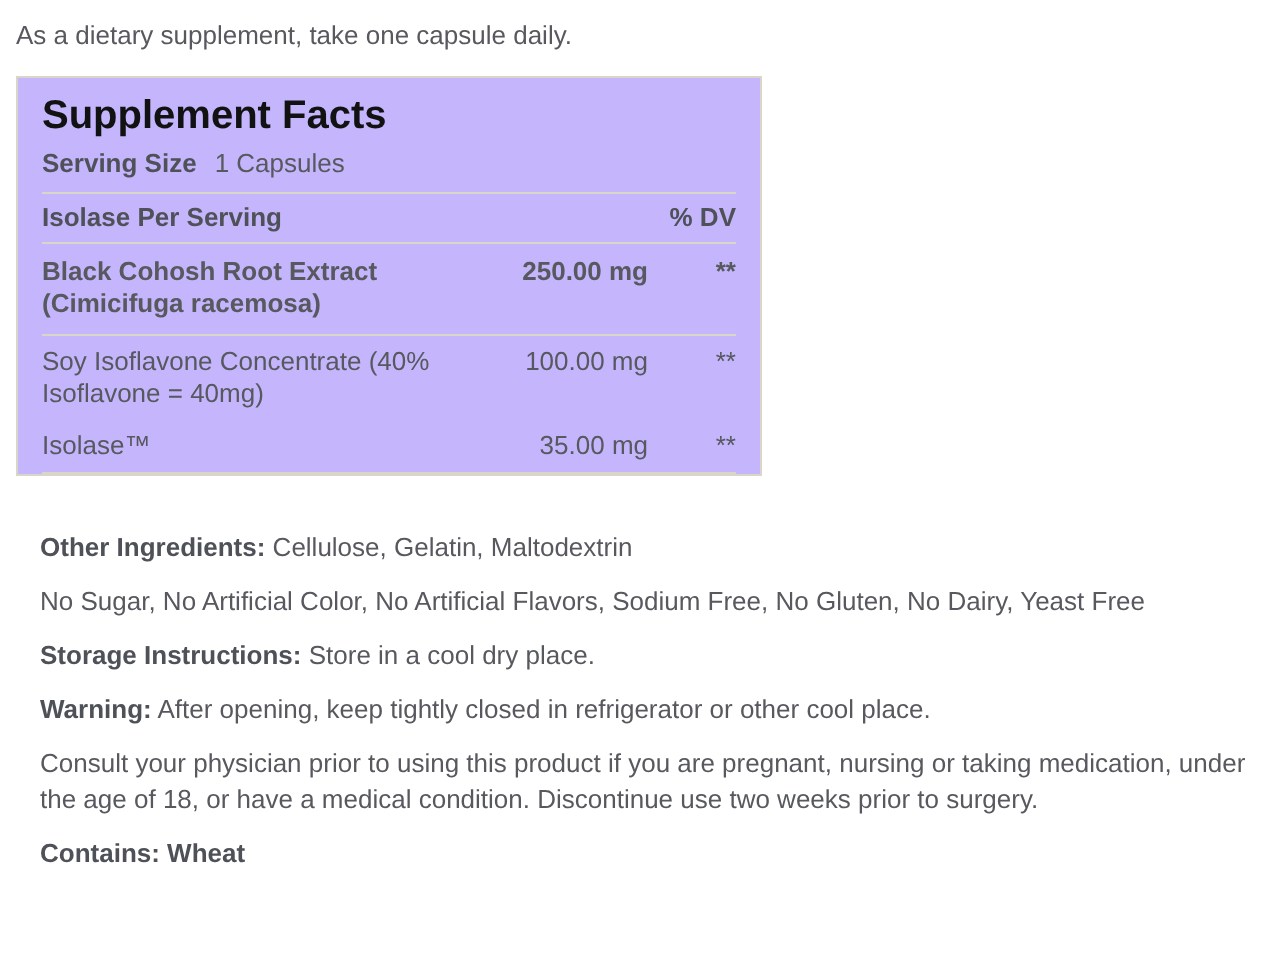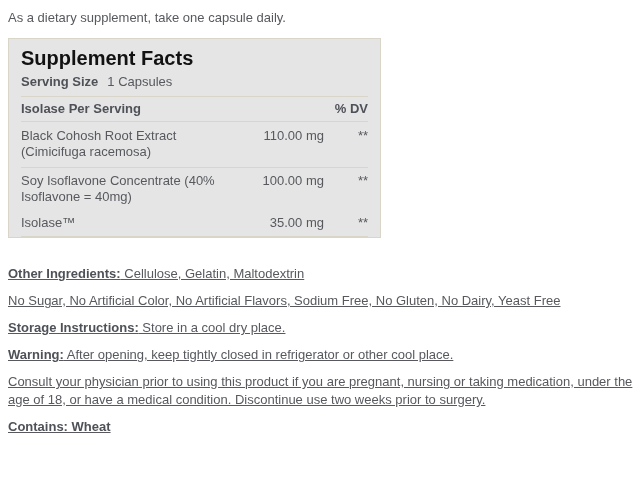--- a/index.html
+++ b/index.html
@@ -20,50 +20,50 @@
     overflow:hidden;
   }
   .page{padding:9px 10px 0 8px;border-radius:18px;}
   .instruction{margin:0 0 12px 0;line-height:17px;}
   b,.bold{font-weight:bold;color:var(--text-bold);}
 
   
   .sf-box{
     width:373px;
     border:1px solid var(--border);
-    background:#e5e5e5;
+    background:#c4b5fd;
     padding:0 12px;
   }
   .sf-top{padding:7px 0 6px 0;}
   .sf-title{
     font-size:20px;
     font-weight:bold;
     color:var(--title);
     line-height:25px;
     margin:0 0 3px 0;
   }
   .sf-serving-line{line-height:16px;}
   .sf-serving-line .val{margin-left:9px;font-weight:normal;color:var(--text);}
   .sf-sep{border-top:1px solid var(--border);}
   .sf-header{
     display:flex;justify-content:space-between;
     padding:4px 0;line-height:16px;
     font-weight:bold;color:var(--text-bold);
   }
   .sf-row{display:flex;align-items:baseline;padding:5px 0;line-height:16px;}
   .sf-row.sep-after{border-bottom:1px solid var(--border);padding-bottom:7px;}
-  .sf-row.first{padding-top:6px;}
+  .sf-row.first{padding-top:6px;font-weight:bold;}
   .sf-name{flex:1;}
   .sf-amt{width:92px;text-align:right;white-space:nowrap;}
   .sf-dv{width:44px;text-align:right;white-space:nowrap;}
   .sf-footnote{padding:6px 0 13px 0;line-height:16px;}
 
   
   .notes{margin-top:27px;}
-  .notes p{margin:0 0 9px 0;line-height:18px;text-decoration:underline;}
+  .notes p{margin:0 0 9px 12px;line-height:18px;}
 </style>
 </head>
 <body>
 
 <div class="page">
 
   <p class="instruction">As a dietary supplement, take one capsule daily.</p>
 
   <div class="sf-box">
     <div class="sf-top">
@@ -78,21 +78,21 @@
     <div class="sf-header">
       <span>Isolase Per Serving</span>
       <span>% DV</span>
     </div>
 
     <div class="sf-sep"></div>
 
     <div>
         <div class="sf-row sep-after first">
           <span class="sf-name">Black Cohosh Root Extract (Cimicifuga racemosa)</span>
-          <span class="sf-amt">110.00 mg</span>
+          <span class="sf-amt">250.00 mg</span>
           <span class="sf-dv">**</span>
         </div>
         <div class="sf-row">
           <span class="sf-name">Soy Isoflavone Concentrate (40% Isoflavone = 40mg)</span>
           <span class="sf-amt">100.00 mg</span>
           <span class="sf-dv">**</span>
         </div>
         <div class="sf-row">
           <span class="sf-name">Isolase™</span>
           <span class="sf-amt">35.00 mg</span>

